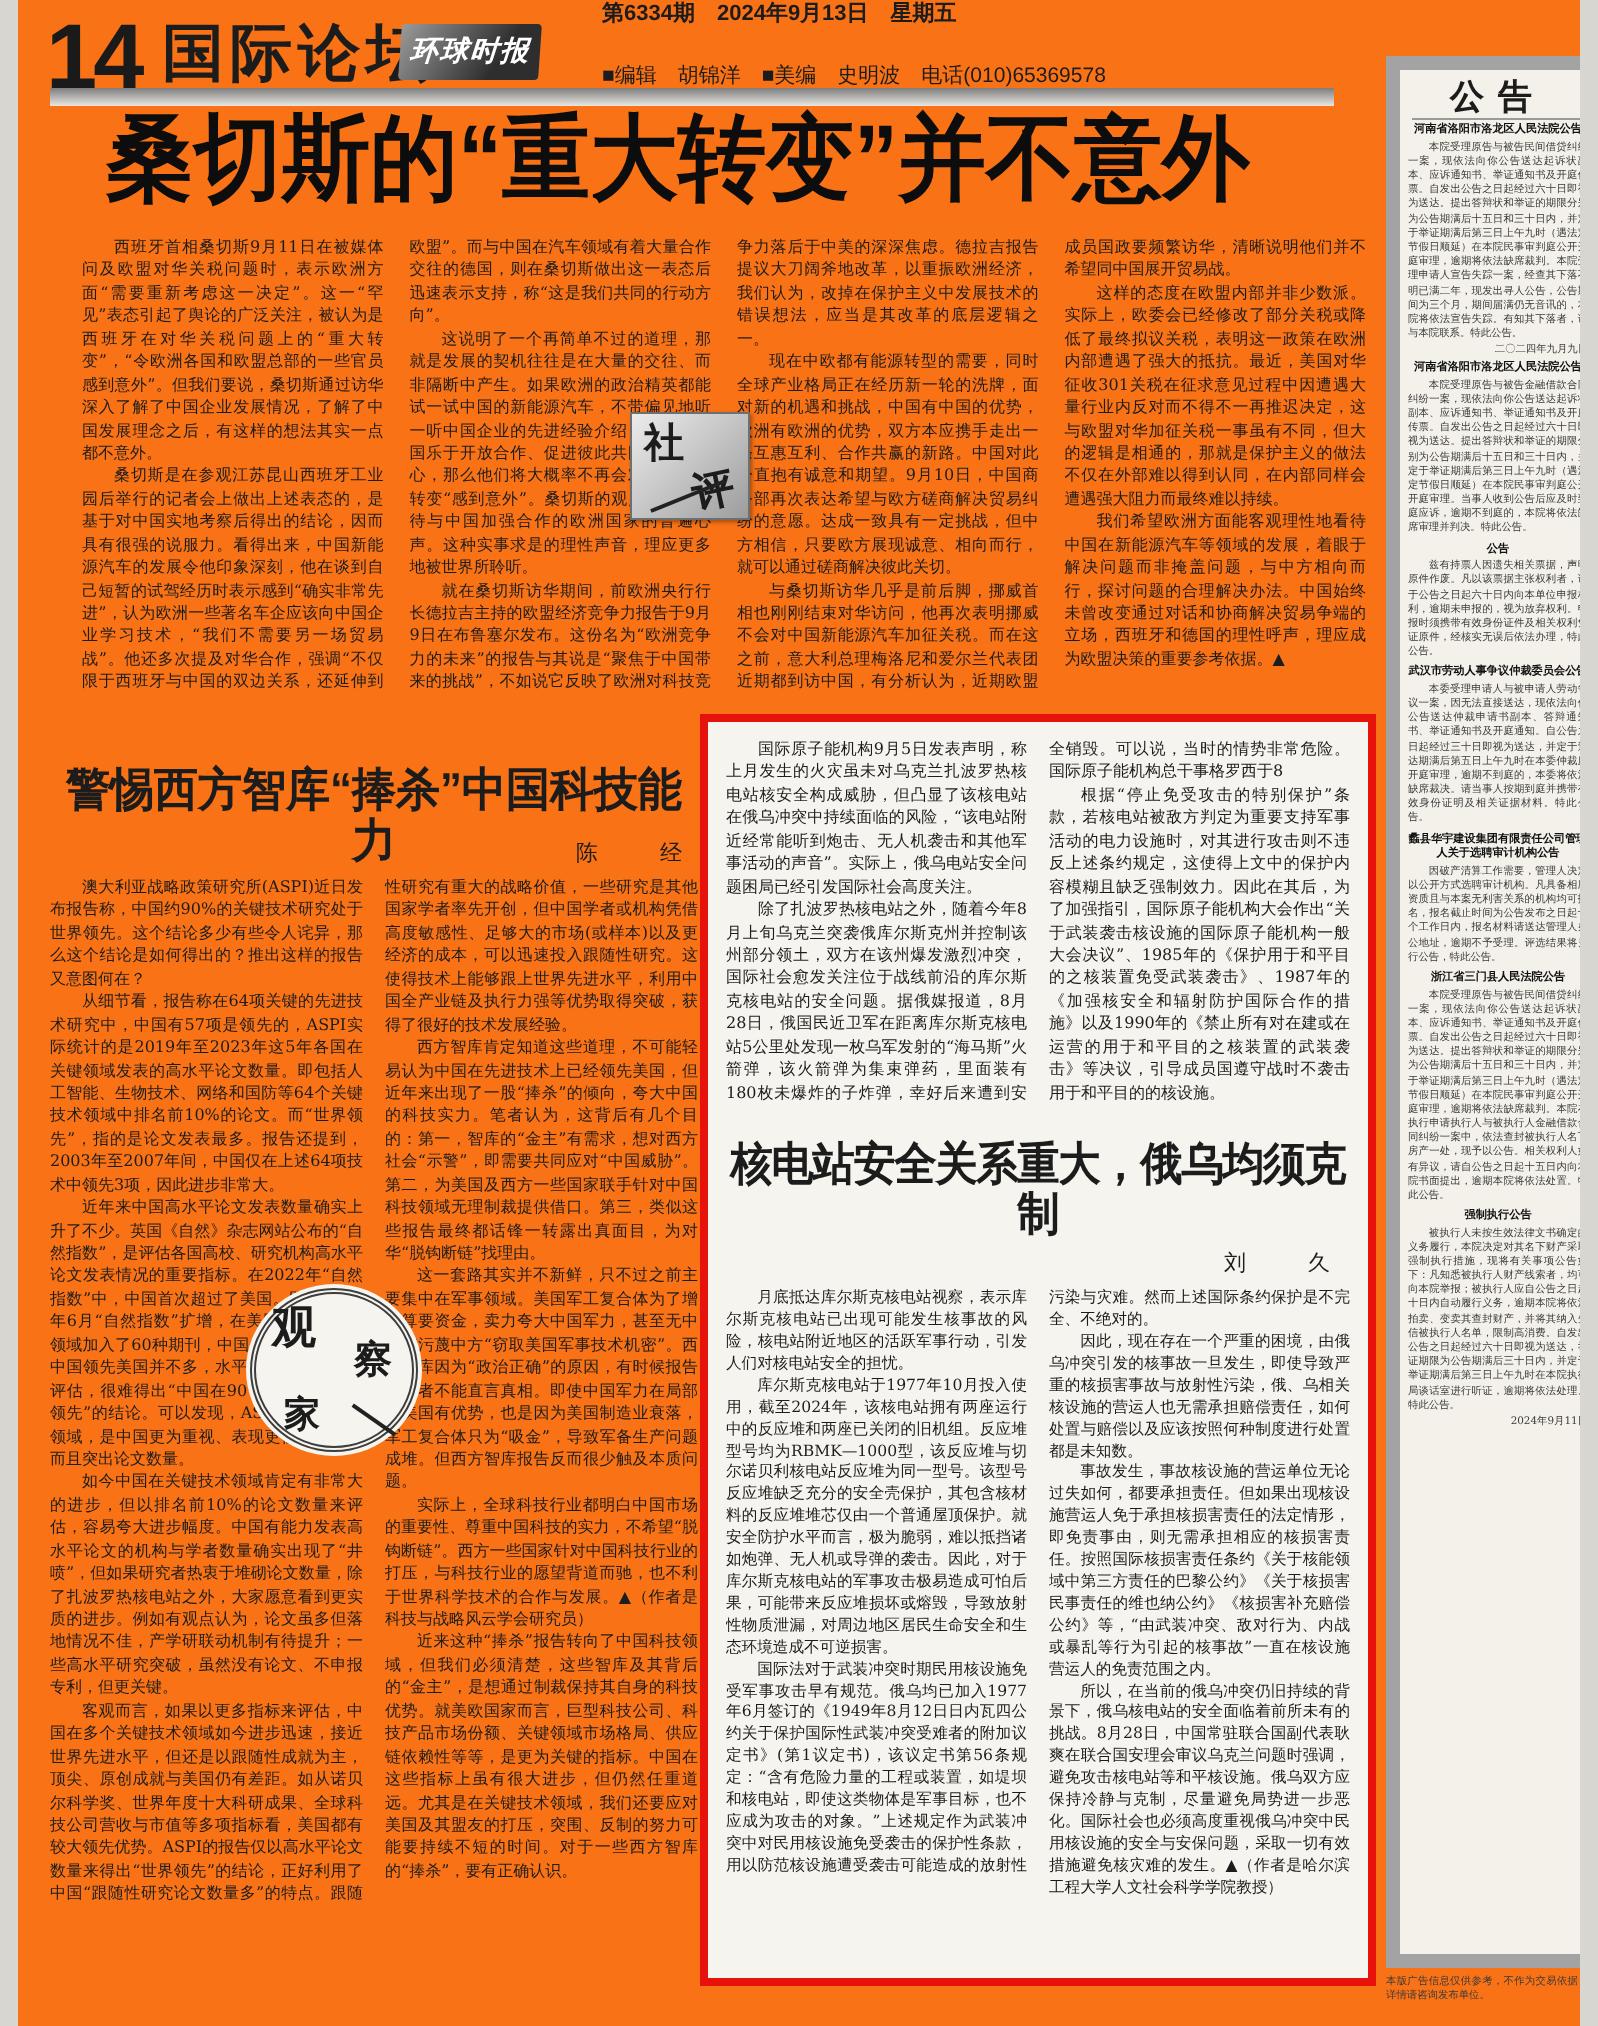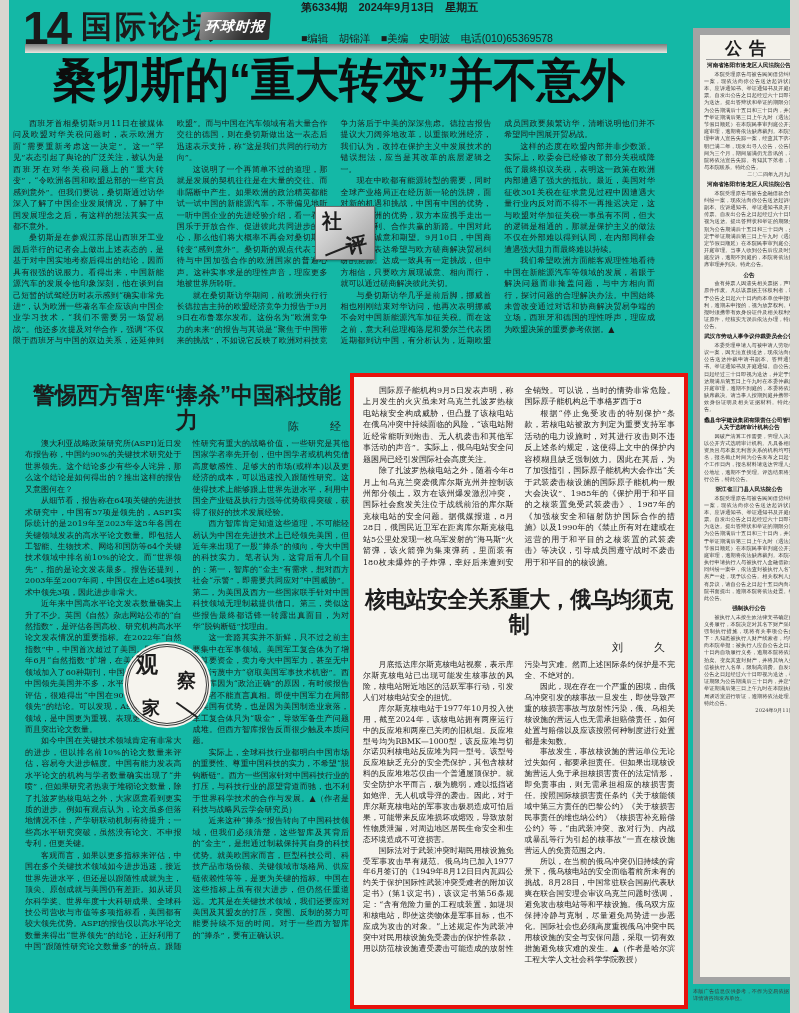--- a/index.html
+++ b/index.html
@@ -1,34 +1,34 @@
 <!DOCTYPE html>
 <html><head>
 <meta charset="utf-8">
 <style>
   html,body{margin:0;padding:0;background:#d8d6d0;}
-  .page{position:relative;width:781px;height:1013px;background:#14b8a6;overflow:hidden;
+  .page{position:relative;width:781px;height:1013px;background:#f97316;overflow:hidden;
         font-family:"DejaVu Serif","Liberation Serif",serif;color:#1c1c1c;margin:0 auto;}
   
   .page-num{position:absolute;left:14px;top:5px;font:900 46px/1 "Liberation Sans",sans-serif;color:#1a1a1a;letter-spacing:-2px;}
   .section-name{position:absolute;left:72px;top:11px;font:900 31px/1 "Liberation Sans",sans-serif;letter-spacing:3px;}
   .header-rule{position:absolute;left:16px;top:44px;width:642px;height:9px;
                background:linear-gradient(to bottom,#7d7d7d,#e9e7e1);}
   .masthead{position:absolute;left:191px;top:12px;width:70px;height:28px;z-index:3;
             background:linear-gradient(120deg,#9a9a9a,#2e2e2e 70%);color:#fff;border-radius:2px;
             display:flex;align-items:center;justify-content:center;
             font:900 14px/1 "DejaVu Serif",serif;font-style:italic;letter-spacing:1px;transform:skewX(-4deg);}
   .issue-line{position:absolute;left:292px;top:2px;font:700 11px/1 "Liberation Sans",sans-serif;}
   .staff-line{position:absolute;left:292px;top:33px;font:400 10.5px/1 "Liberation Sans",sans-serif;}
   
   .lead-headline{position:absolute;left:20px;top:55px;width:620px;margin:0;text-align:center;
                  font:900 44px/1.15 "Liberation Sans",sans-serif;color:#0d0d0d;transform:scaleY(1.06);}
   .cols{text-align:justify;overflow:hidden;}
   .cols p{margin:0;text-indent:2em;}
-  .lead-body{position:absolute;left:4px;top:118px;width:642px;height:257px;
+  .lead-body{position:absolute;left:32px;top:118px;width:642px;height:257px;
              column-count:4;column-gap:13px;font-size:8px;line-height:1.43;}
   .stamp-sheping{position:absolute;left:306px;top:206px;width:58px;height:52px;z-index:2;
                  background:linear-gradient(135deg,#ececec,#9d9d9d);border:1px solid #6f6f6f;box-shadow:1px 1px 2px rgba(0,0,0,.35);}
   .stamp-sheping .c1{position:absolute;left:6px;top:4px;font:900 20px/1 "DejaVu Serif",serif;}
   .stamp-sheping .c2{position:absolute;right:7px;bottom:4px;font:900 21px/1 "DejaVu Serif",serif;transform:rotate(-12deg);}
   .stamp-sheping::after{content:"";position:absolute;left:8px;bottom:10px;width:40px;height:0;
                  border-bottom:2px solid #222;transform:rotate(-22deg);}
   
   .left-art-head{position:absolute;left:14px;top:384px;width:328px;margin:0;text-align:center;
                  font:900 22px/1.1 "Liberation Sans",sans-serif;transform:scaleY(1.05);}
@@ -37,21 +37,21 @@
   .left-art-body{position:absolute;left:16px;top:438px;width:324px;height:570px;
                  column-count:2;column-gap:11px;font-size:8px;line-height:1.43;}
   .stamp-gcj{position:absolute;left:116px;top:644px;width:78px;height:76px;z-index:2;border-radius:50%;
              border:3px double #3d3d3d;background:#f6f4ee;box-shadow:0 0 0 2px #f6f4ee;}
   .stamp-gcj .g1{position:absolute;left:8px;top:6px;font:900 22px/1 "DejaVu Serif",serif;}
   .stamp-gcj .g2{position:absolute;right:10px;top:24px;font:900 19px/1 "DejaVu Serif",serif;}
   .stamp-gcj .g3{position:absolute;left:14px;bottom:6px;font:900 18px/1 "DejaVu Serif",serif;}
   .stamp-gcj::after{content:"";position:absolute;right:6px;bottom:12px;width:26px;height:0;
              border-bottom:2px solid #222;transform:rotate(35deg);}
   
-  .box{position:absolute;left:341px;top:373px;width:338px;height:636px;box-sizing:border-box;
+  .box{position:absolute;left:341px;top:357px;width:338px;height:636px;box-sizing:border-box;
        border:4px solid #e8120d;background:#f6f4ee;padding:8px 9px 23px;}
   .box-intro{height:196px;column-count:2;column-gap:11px;font-size:8px;line-height:1.43;}
   .box-headline{margin:7px 0 0;text-align:center;font:900 21px/1.1 "Liberation Sans",sans-serif;
                 letter-spacing:-.5px;transform:scaleY(1.08);}
   .box-byline{margin:6px 0 5px;}
   .box-body{height:352px;column-count:2;column-gap:11px;font-size:7.8px;line-height:1.4;}
   
   .sidebar{position:absolute;left:684px;top:28px;width:112px;height:956px;box-sizing:border-box;
            border:7px solid #a3a3a3;background:#f3f1ea;padding:3px 4px;overflow:hidden;}
   .sidebar-title{text-align:center;font:900 17px/1.25 "Liberation Sans",sans-serif;letter-spacing:7px;

